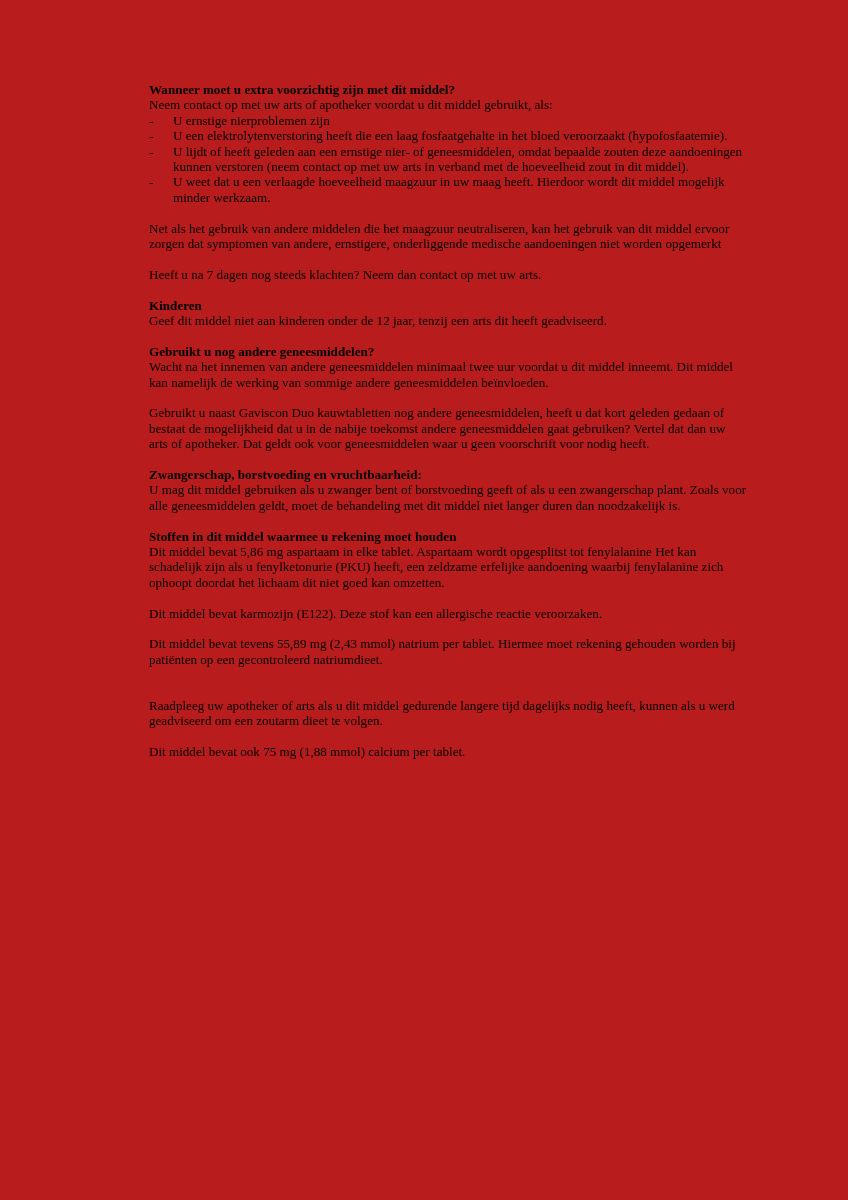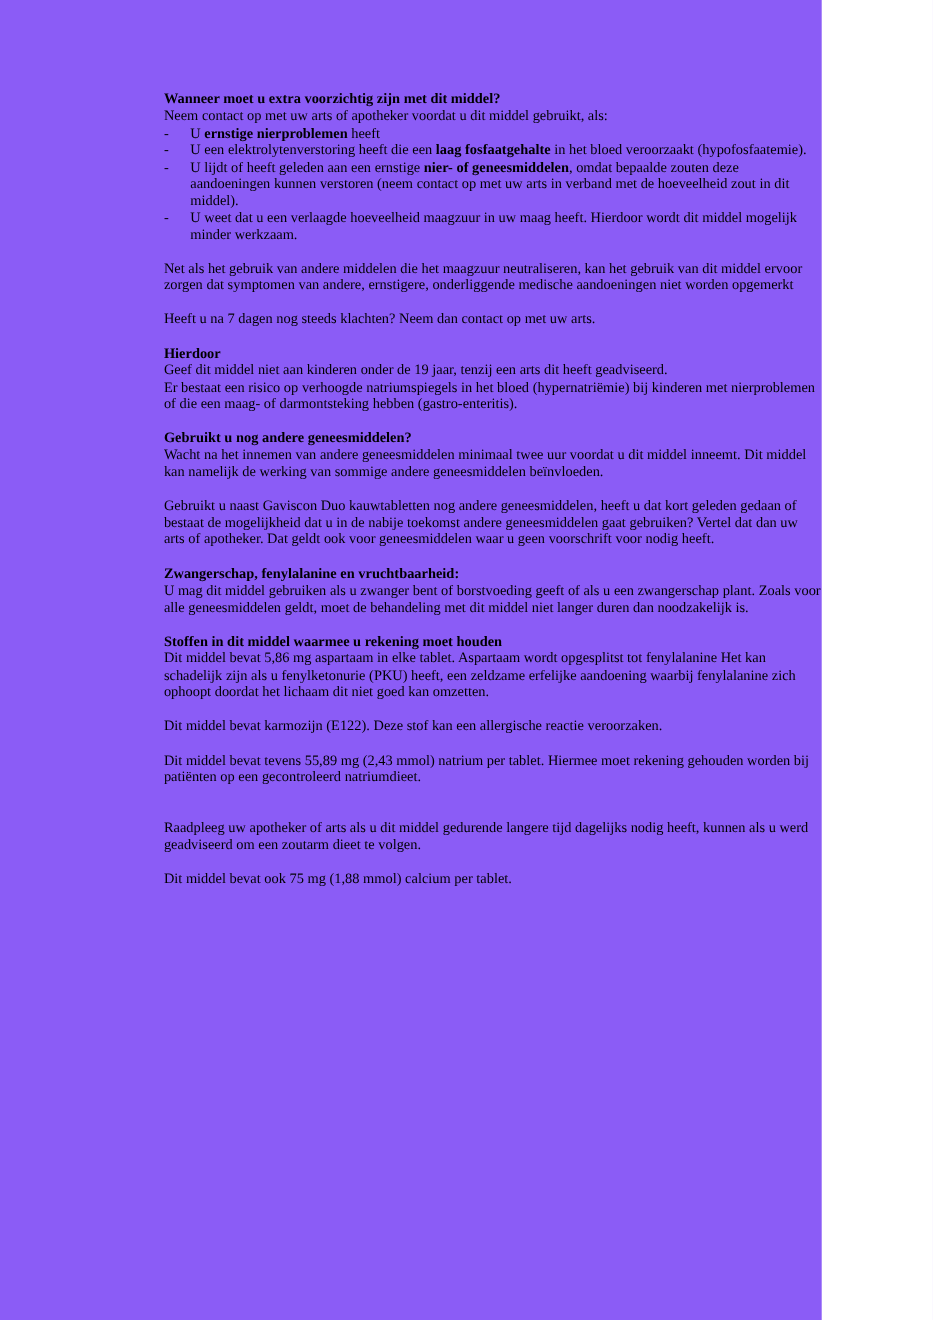--- a/index.html
+++ b/index.html
@@ -7,23 +7,23 @@
     margin: 0;
     padding: 0;
     background: #ffffff;
   }
   body {
     font-family: "Liberation Serif", "DejaVu Serif", serif;
     color: #000000;
   }
   .page {
     position: relative;
-    width: 747px;
+    width: 848px;
     height: 1200px;
-    background: #8b5cf6;
+    background: #b91c1c;
     overflow: hidden;
     box-sizing: border-box;
   }
   .content {
     position: absolute;
     left: 149px;
     top: 82px;
     width: 598px;
     font-size: 13.1px;
     line-height: 15.4px;
@@ -52,35 +52,35 @@
     line-height: 15.4px;
     margin: 0;
   }
   .list-marker {
     position: absolute;
     left: 0;
     top: 0;
     width: 24px;
   }
   b, .b {
-    font-weight: bold;
+    font-weight: normal;
   }
 </style>
 </head>
 <body>
 
 <div class="page">
   <div class="content">
 
     <p class="heading">Wanneer moet u extra voorzichtig zijn met dit middel?</p>
     <p class="para">Neem contact op met uw arts of apotheker voordat u dit middel gebruikt, als:</p>
 
     <ul class="list">
       <li class="list-item">
-        <span class="list-marker">-</span><span>U </span><b>ernstige nierproblemen</b><span> heeft</span>
+        <span class="list-marker">-</span><span>U </span><b>ernstige nierproblemen</b><span> zijn</span>
       </li>
       <li class="list-item">
         <span class="list-marker">-</span><span>U een elektrolytenverstoring heeft die een </span><b>laag fosfaatgehalte</b><span> in het bloed veroorzaakt (hypofosfaatemie).</span>
       </li>
       <li class="list-item">
         <span class="list-marker">-</span><span>U lijdt of heeft geleden aan een ernstige </span><b>nier- of geneesmiddelen</b><span>, omdat bepaalde zouten deze aandoeningen kunnen verstoren (neem contact op met uw arts in verband met de hoeveelheid zout in dit middel).</span>
       </li>
       <li class="list-item">
         <span class="list-marker">-</span><span>U weet dat u een verlaagde hoeveelheid maagzuur in uw maag heeft. Hierdoor wordt dit middel mogelijk minder werkzaam.</span>
       </li>
@@ -89,36 +89,35 @@
     <div class="gap"></div>
 
     <p class="para">Net als het gebruik van andere middelen die het maagzuur neutraliseren, kan het gebruik van dit middel ervoor zorgen dat symptomen van andere, ernstigere, onderliggende medische aandoeningen niet worden opgemerkt</p>
 
     <div class="gap"></div>
 
     <p class="para">Heeft u na 7 dagen nog steeds klachten? Neem dan contact op met uw arts.</p>
 
     <div class="gap"></div>
 
-    <p class="heading">Hierdoor</p>
-    <p class="para">Geef dit middel niet aan kinderen onder de 19 jaar, tenzij een arts dit heeft geadviseerd.</p>
-    <p class="para">Er bestaat een risico op verhoogde natriumspiegels in het bloed (hypernatriëmie) bij kinderen met nierproblemen of die een maag- of darmontsteking hebben (gastro-enteritis).</p>
+    <p class="heading">Kinderen</p>
+    <p class="para">Geef dit middel niet aan kinderen onder de 12 jaar, tenzij een arts dit heeft geadviseerd.</p>
 
     <div class="gap"></div>
 
     <p class="heading">Gebruikt u nog andere geneesmiddelen?</p>
     <p class="para">Wacht na het innemen van andere geneesmiddelen minimaal twee uur voordat u dit middel inneemt. Dit middel kan namelijk de werking van sommige andere geneesmiddelen beïnvloeden.</p>
 
     <div class="gap"></div>
 
     <p class="para">Gebruikt u naast Gaviscon Duo kauwtabletten nog andere geneesmiddelen, heeft u dat kort geleden gedaan of bestaat de mogelijkheid dat u in de nabije toekomst andere geneesmiddelen gaat gebruiken? Vertel dat dan uw arts of apotheker. Dat geldt ook voor geneesmiddelen waar u geen voorschrift voor nodig heeft.</p>
 
     <div class="gap"></div>
 
-    <p class="heading">Zwangerschap, fenylalanine en vruchtbaarheid:</p>
+    <p class="heading">Zwangerschap, borstvoeding en vruchtbaarheid:</p>
     <p class="para">U mag dit middel gebruiken als u zwanger bent of borstvoeding geeft of als u een zwangerschap plant. Zoals voor alle geneesmiddelen geldt, moet de behandeling met dit middel niet langer duren dan noodzakelijk is.</p>
 
     <div class="gap"></div>
 
     <p class="heading">Stoffen in dit middel waarmee u rekening moet houden</p>
     <p class="para">Dit middel bevat 5,86 mg aspartaam in elke tablet. Aspartaam wordt opgesplitst tot fenylalanine Het kan schadelijk zijn als u fenylketonurie (PKU) heeft, een zeldzame erfelijke aandoening waarbij fenylalanine zich ophoopt doordat het lichaam dit niet goed kan omzetten.</p>
 
     <div class="gap"></div>
 
     <p class="para">Dit middel bevat karmozijn (E122). Deze stof kan een allergische reactie veroorzaken.</p>

